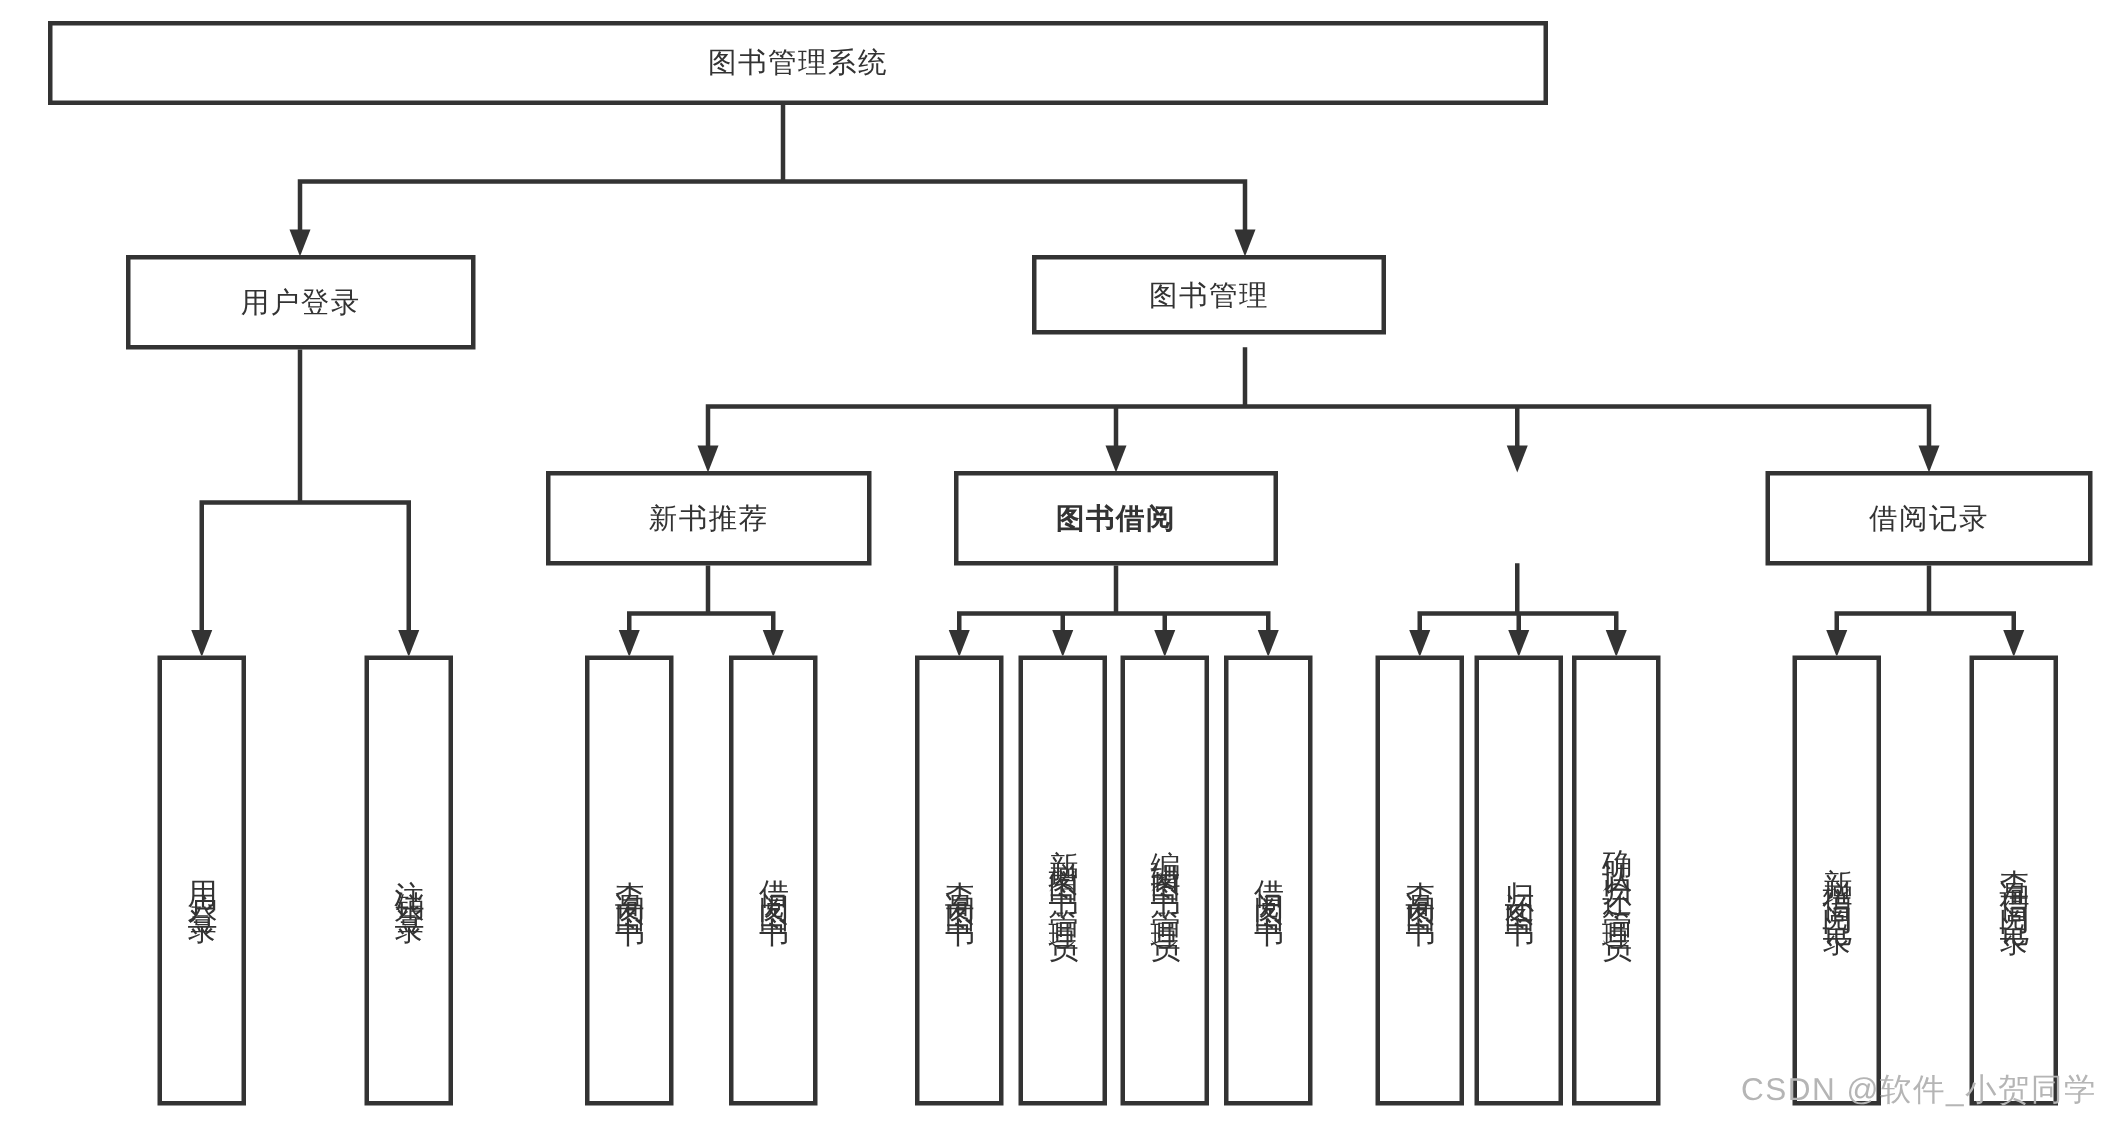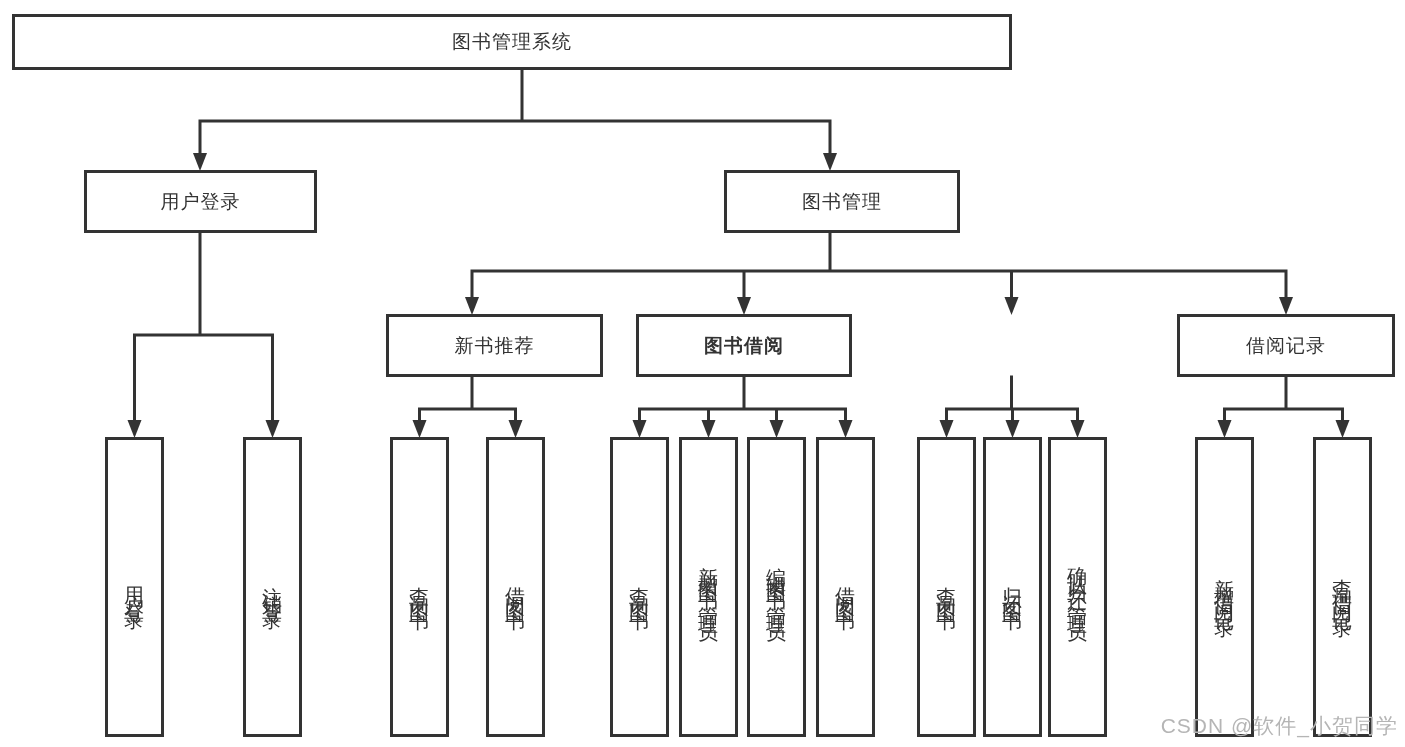--- a/index.html
+++ b/index.html
@@ -74,26 +74,26 @@
       <polygon points="769.5,420 783.5,420 776.5,438"></polygon>
       <polygon points="838.5,420 852.5,420 845.5,438"></polygon>
       <polygon points="939.5,420 953.5,420 946.5,438"></polygon>
       <polygon points="1005.5,420 1019.5,420 1012.5,438"></polygon>
       <polygon points="1070.5,420 1084.5,420 1077.5,438"></polygon>
       <polygon points="1217.5,420 1231.5,420 1224.5,438"></polygon>
       <polygon points="1335.5,420 1349.5,420 1342.5,438"></polygon>
     </g>
   </svg>
 
-  <div class="box" style="left:12px;top:14px;width:1000px;height:56px;">图书管理系统</div>
+  <div class="box" style="left:32px;top:14px;width:1000px;height:56px;">图书管理系统</div>
 
   <div class="box" style="left:84px;top:170px;width:233px;height:63px;">用户登录</div>
-  <div class="box" style="left:724px;top:170px;width:236px;height:63px;">图书管理</div>
+  <div class="box" style="left:688px;top:170px;width:236px;height:53px;">图书管理</div>
 
-  <div class="box" style="left:364px;top:314px;width:217px;height:63px;margin-left:22px;">新书推荐</div>
+  <div class="box" style="left:364px;top:314px;width:217px;height:63px;">新书推荐</div>
   <div class="box" style="left:636px;top:314px;width:216px;height:63px;font-weight:bold;">图书借阅</div>
   <div class="box" style="left:1177px;top:314px;width:218px;height:63px;">借阅记录</div>
 
   <div class="box leaf" style="left:105px;">用户登录</div>
   <div class="box leaf" style="left:243px;">注销登录</div>
 
   <div class="box leaf" style="left:390px;">查询图书</div>
   <div class="box leaf" style="left:486px;">借阅图书</div>
 
   <div class="box leaf" style="left:610px;">查询图书</div>

